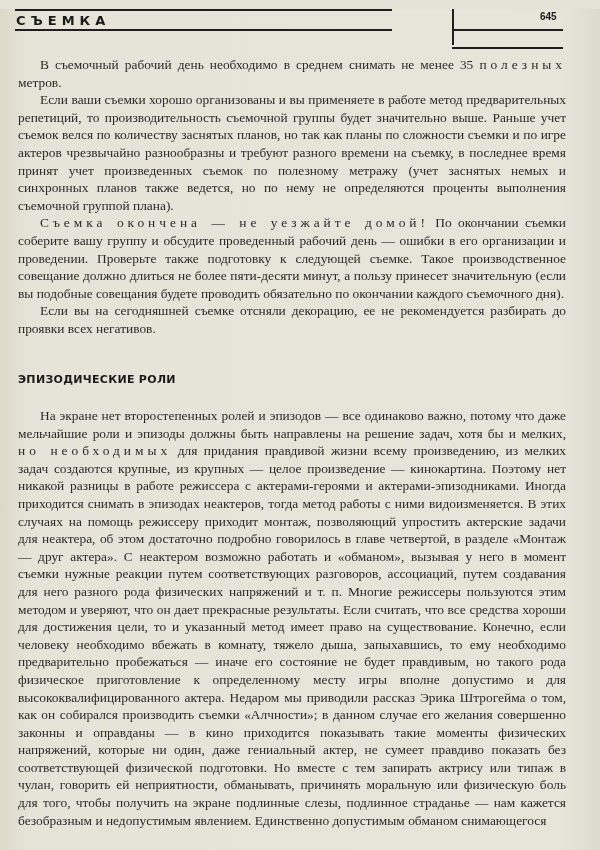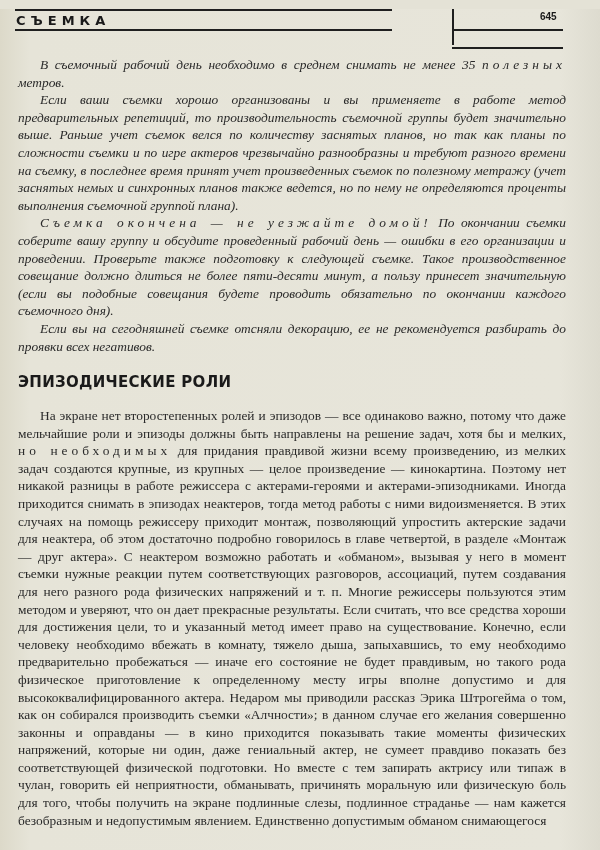--- a/index.html
+++ b/index.html
@@ -30,38 +30,38 @@
     font-weight:bold; font-size:10px; color:#1a1a1a;
   }
   .body-text {
     position:absolute; left:18px; width:548px;
     font-size:13.4px; line-height:17.6px; text-align:justify;
   }
   .body-text p { margin:0; text-indent:22px; }
   .spaced { letter-spacing:4px; }
   .section-heading {
     position:absolute; left:18px; top:364px;
-    font-family:"DejaVu Sans", sans-serif; font-weight:bold; font-size:15px;
+    font-family:"DejaVu Sans", sans-serif; font-weight:bold; font-size:11px;
     color:#1a1a1a; letter-spacing:0.3px;
   }
 </style>
 </head>
 <body>
 
 <div class="page">
 
   <div class="hdr-top-rule"></div>
   <div class="hdr-title">СЪЕМКА</div>
   <div class="hdr-rule-under"></div>
   <div class="hdr-vert"></div>
   <div class="hdr-right-rule1"></div>
   <div class="hdr-right-rule2"></div>
   <div class="hdr-pagenum">645</div>
 
-  <div class="body-text" style="top:47px;font-style:italic;">
+  <div class="body-text" style="top:47px;">
     <p><span>В съемочный рабочий день необходимо в среднем снимать не менее 35 </span><span class="spaced">полезных</span><span> метров.</span></p>
     <p>Если ваши съемки хорошо организованы и вы применяете в работе метод предварительных репетиций, то производительность съемочной группы будет значительно выше. Раньше учет съемок велся по количеству заснятых планов, но так как планы по сложности съемки и по игре актеров чрезвычайно разнообразны и требуют разного времени на съемку, в последнее время принят учет произведенных съемок по полезному метражу (учет заснятых немых и синхронных планов также ведется, но по нему не определяются проценты выполнения съемочной группой плана).</p>
     <p><span class="spaced">Съемка окончена — не уезжайте домой!</span><span> По окончании съемки соберите вашу группу и обсудите проведенный рабочий день — ошибки в его организации и проведении. Проверьте также подготовку к следующей съемке. Такое производственное совещание должно длиться не более пяти-десяти минут, а пользу принесет значительную (если вы подобные совещания будете проводить обязательно по окончании каждого съемочного дня).</span></p>
     <p>Если вы на сегодняшней съемке отсняли декорацию, ее не рекомендуется разбирать до проявки всех негативов.</p>
   </div>
 
   <div class="section-heading">ЭПИЗОДИЧЕСКИЕ РОЛИ</div>
 
   <div class="body-text" style="top:398px;">
     <p><span>На экране нет второстепенных ролей и эпизодов — все одинаково важно, потому что даже мельчайшие роли и эпизоды должны быть направлены на решение задач, хотя бы и мелких, </span><span class="spaced">но необходимых</span><span> для придания правдивой жизни всему произведению, из мелких задач создаются крупные, из крупных — целое произведение — кинокартина. Поэтому нет никакой разницы в работе режиссера с актерами-героями и актерами-эпизодниками. Иногда приходится снимать в эпизодах неактеров, тогда метод работы с ними видоизменяется. В этих случаях на помощь режиссеру приходит монтаж, позволяющий упростить актерские задачи для неактера, об этом достаточно подробно говорилось в главе четвертой, в разделе «Монтаж — друг актера». С неактером возможно работать и «обманом», вызывая у него в момент съемки нужные реакции путем соответствующих разговоров, ассоциаций, путем создавания для него разного рода физических напряжений и т. п. Многие режиссеры пользуются этим методом и уверяют, что он дает прекрасные результаты. Если считать, что все средства хороши для достижения цели, то и указанный метод имеет право на существование. Конечно, если человеку необходимо вбежать в комнату, тяжело дыша, запыхавшись, то ему необходимо предварительно пробежаться — иначе его состояние не будет правдивым, но такого рода физическое приготовление к определенному месту игры вполне допустимо и для высококвалифицированного актера. Недаром мы приводили рассказ Эрика Штрогейма о том, как он собирался производить съемки «Алчности»; в данном случае его желания совершенно законны и оправданы — в кино приходится показывать такие моменты физических напряжений, которые ни один, даже гениальный актер, не сумеет правдиво показать без соответствующей физической подготовки. Но вместе с тем запирать актрису или типаж в чулан, говорить ей неприятности, обманывать, причинять моральную или физическую боль для того, чтобы получить на экране подлинные слезы, подлинное страданье — нам кажется безобразным и недопустимым явлением. Единственно допустимым обманом снимающегося</span></p>

